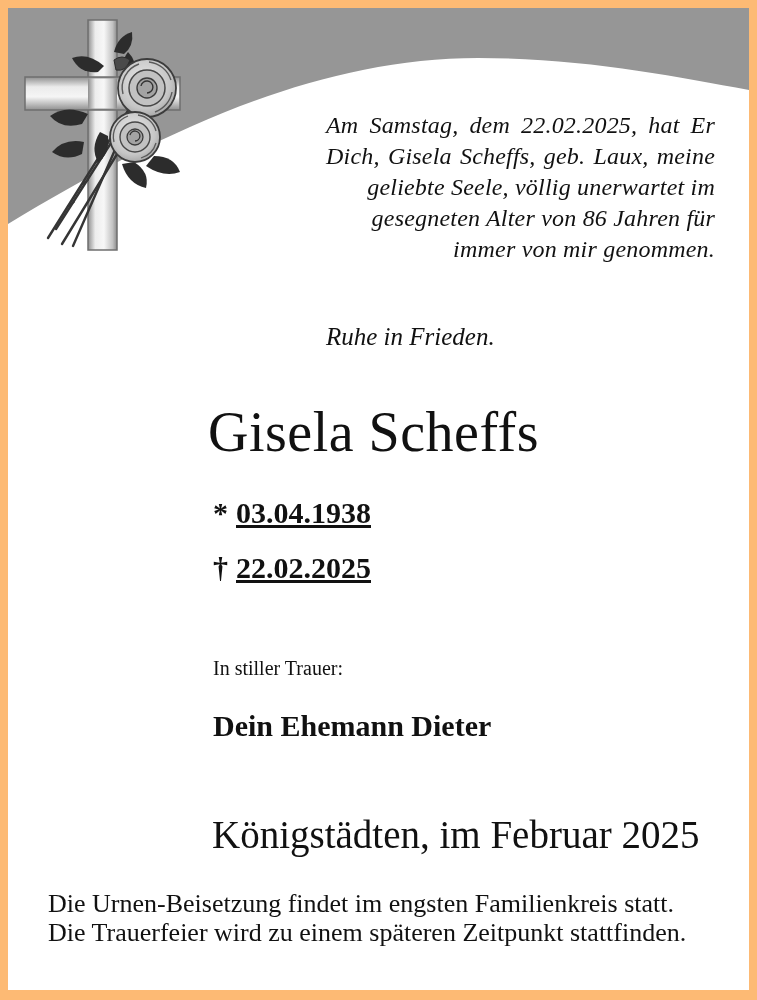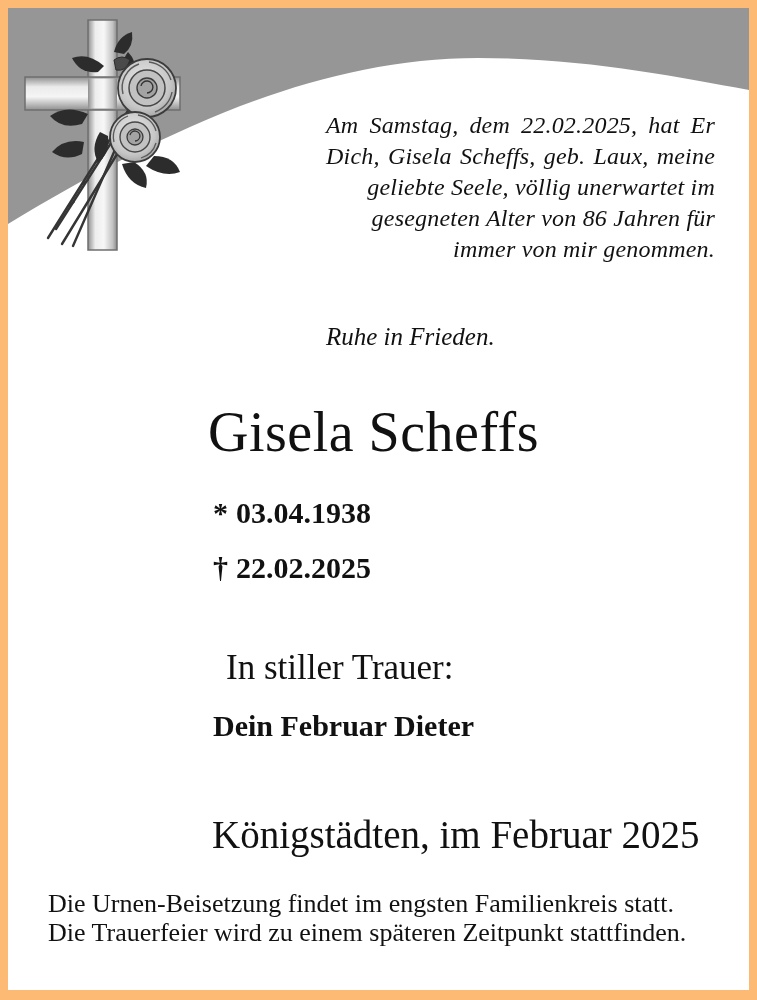--- a/index.html
+++ b/index.html
@@ -47,30 +47,31 @@
     left: 200px; top: 395px;
     font-size: 56px; line-height: 58px;
     letter-spacing: 0.5px;
     white-space: nowrap;
   }
 
   .date-line {
     font-weight: bold;
     font-size: 30px; line-height: 30px;
     white-space: nowrap;
+    text-decoration: underline;
   }
   #birth-line { left: 205px; top: 490px; }
   #death-line { left: 205px; top: 545px; }
   .date-symbol { display: inline-block; margin-right: 8px; }
   #birth-symbol { font-size: 30px; }
   #death-symbol { font-size: 30px; }
 
   #mourning-label {
-    left: 218px; top: 646px;
-    font-size: 35px; line-height: 28px;
+    left: 205px; top: 646px;
+    font-size: 20px; line-height: 28px;
     white-space: nowrap;
   }
   #mourner-name {
     left: 205px; top: 703px;
     font-weight: bold;
     font-size: 30px; line-height: 30px;
     white-space: nowrap;
   }
   #place-date {
     left: 204px; top: 812px;
@@ -183,21 +184,21 @@
 
     <div id="birth-line" class="abs date-line">
       <span id="birth-symbol" class="date-symbol">*</span><span>03.04.1938</span>
     </div>
 
     <div id="death-line" class="abs date-line">
       <span id="death-symbol" class="date-symbol">†</span><span>22.02.2025</span>
     </div>
 
     <div id="mourning-label" class="abs">In stiller Trauer:</div>
-    <div id="mourner-name" class="abs">Dein Februar Dieter</div>
+    <div id="mourner-name" class="abs">Dein Ehemann Dieter</div>
 
     <div id="place-date" class="abs">Königstädten, im Februar 2025</div>
 
     <div id="footer-note" class="abs">
       <div>Die Urnen-Beisetzung findet im engsten Familienkreis statt.</div>
       <div>Die Trauerfeier wird zu einem späteren Zeitpunkt stattfinden.</div>
     </div>
 
   </div>
 </div>

